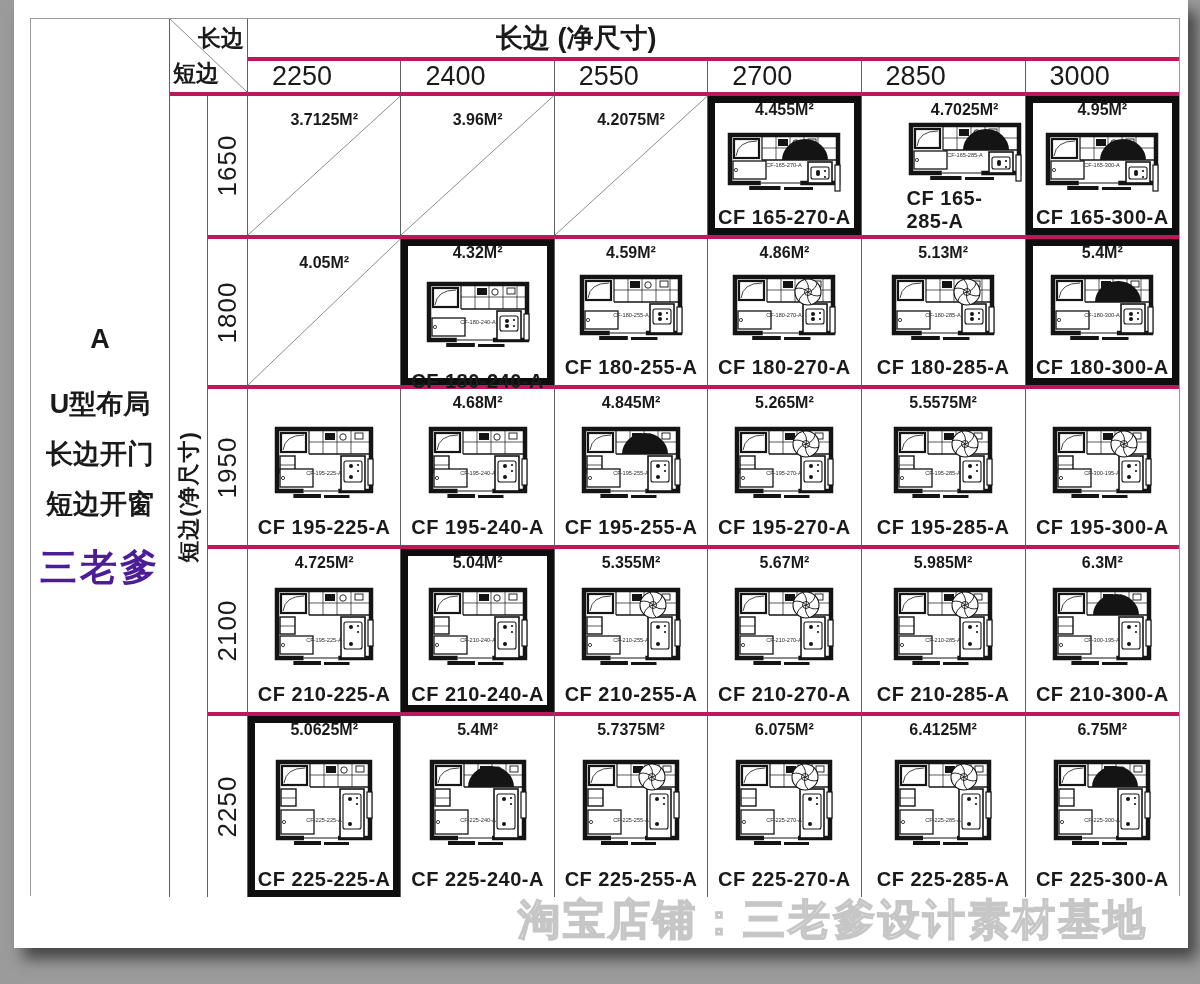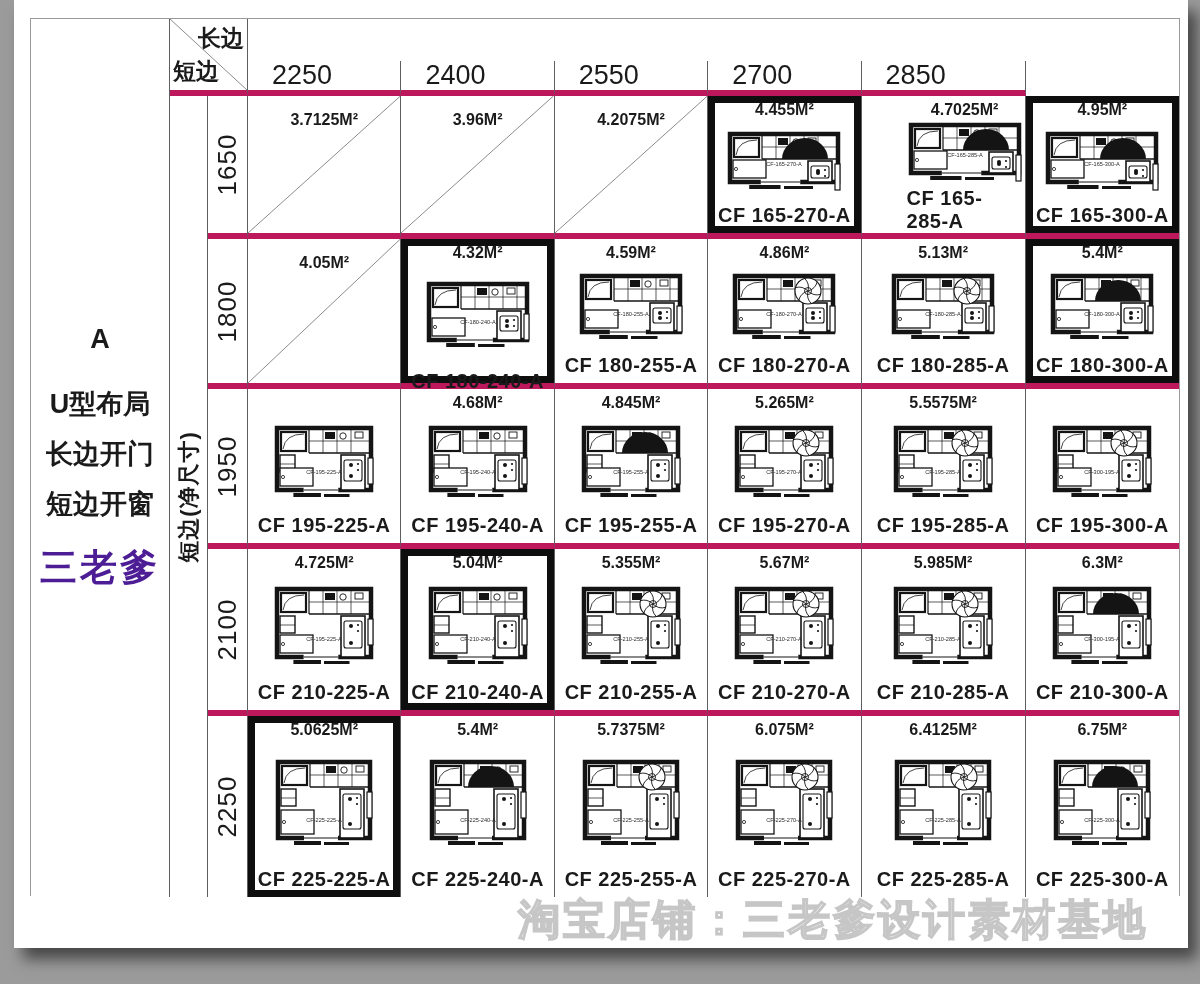--- a/index.html
+++ b/index.html
@@ -17,21 +17,21 @@
   }
   .sheet{
     position:absolute;left:16px;top:18px;width:1150px;height:878px;
     display:grid;
     grid-template-columns:139px 38px 40px repeat(6,1fr);
     grid-template-rows:42px 35px 143px 150px 160px 167px 181px;
     border:1px solid #9a9a9a;
     box-sizing:border-box;
     background:#fff;
   }
-  .gcell{border-right:1px solid #5f5f5f;border-bottom:6px solid #be185d;box-sizing:border-box;position:relative;background:#fff;}
+  .gcell{border-right:1px solid #5f5f5f;border-bottom:4px solid #be185d;box-sizing:border-box;position:relative;background:#fff;}
   .no-rb{border-right:none;}
   .no-bb{border-bottom:none;}
 
   
   .left-panel{grid-area:1/1/8/2;display:flex;flex-direction:column;align-items:center;justify-content:center;}
   .lp-code{font-size:27px;font-weight:700;margin-bottom:24px;}
   .lp-line{font-size:27px;font-weight:600;line-height:50px;}
   .lp-brand{font-size:37px;color:#4c1d95;margin-top:14px;font-weight:700;letter-spacing:3px;}
 
   
@@ -85,30 +85,32 @@
       </div>
 
       <div class="gcell corner">
         <svg viewBox="0 0 100 100" preserveAspectRatio="none">
           <line x1="0" y1="0" x2="100" y2="100" stroke="#8c8c8c" stroke-width="1" vector-effect="non-scaling-stroke"></line>
         </svg>
         <span class="lbl-top">长边</span>
         <span class="lbl-bot">短边</span>
       </div>
 
+      <div class="gcell long-title no-rb">长边 (净尺寸)</div>
 
       <div class="gcell side-strip no-bb">
         <span class="vtext">短边(净尺寸)</span>
       </div>
 
     <div class="gcell col-header" style="grid-area: 2 / 4;">2250</div>
         <div class="gcell col-header" style="grid-area: 2 / 5;">2400</div>
         <div class="gcell col-header" style="grid-area: 2 / 6;">2550</div>
         <div class="gcell col-header" style="grid-area: 2 / 7;">2700</div>
         <div class="gcell col-header" style="grid-area: 2 / 8;">2850</div>
+        <div class="gcell col-header no-rb" style="grid-area: 2 / 9;">3000</div>
         <div class="gcell row-label" style="grid-area: 3 / 3;">
           <span class="vtext">1650</span>
         </div>
         <div class="gcell slash-cell" style="grid-area: 3 / 4;">
           <svg class="slash" viewBox="0 0 100 100" preserveAspectRatio="none">
             <line x1="0" y1="100" x2="100" y2="0" stroke="#8c8c8c" stroke-width="1" vector-effect="non-scaling-stroke"></line>
           </svg>
           <div class="area">3.7125M²</div>
         </div>
         <div class="gcell slash-cell" style="grid-area: 3 / 5;">

